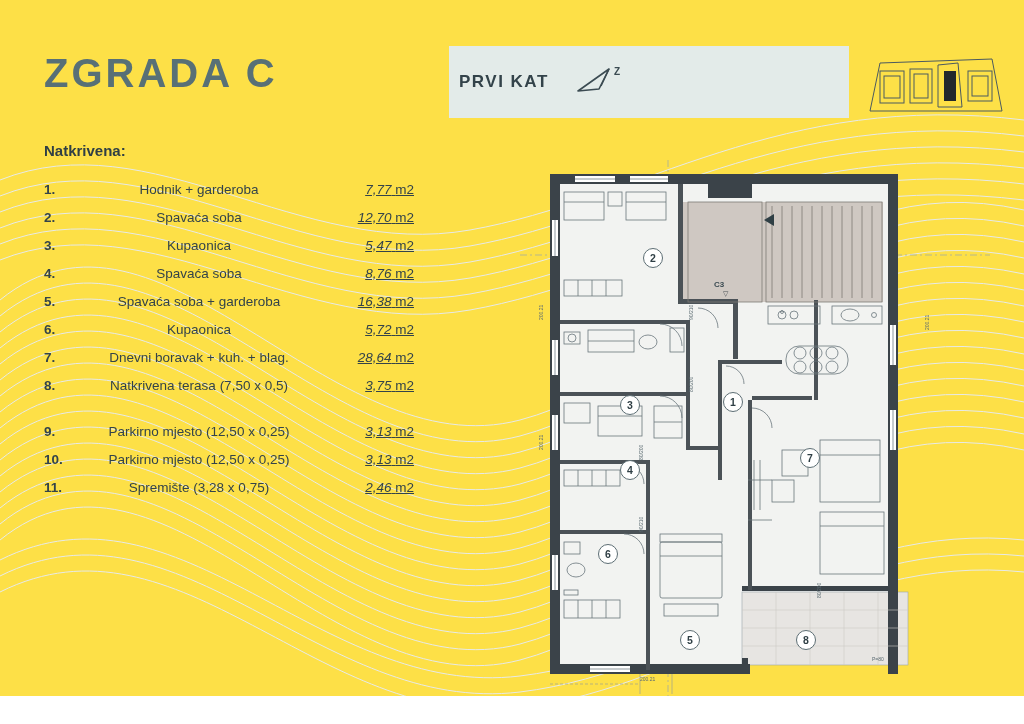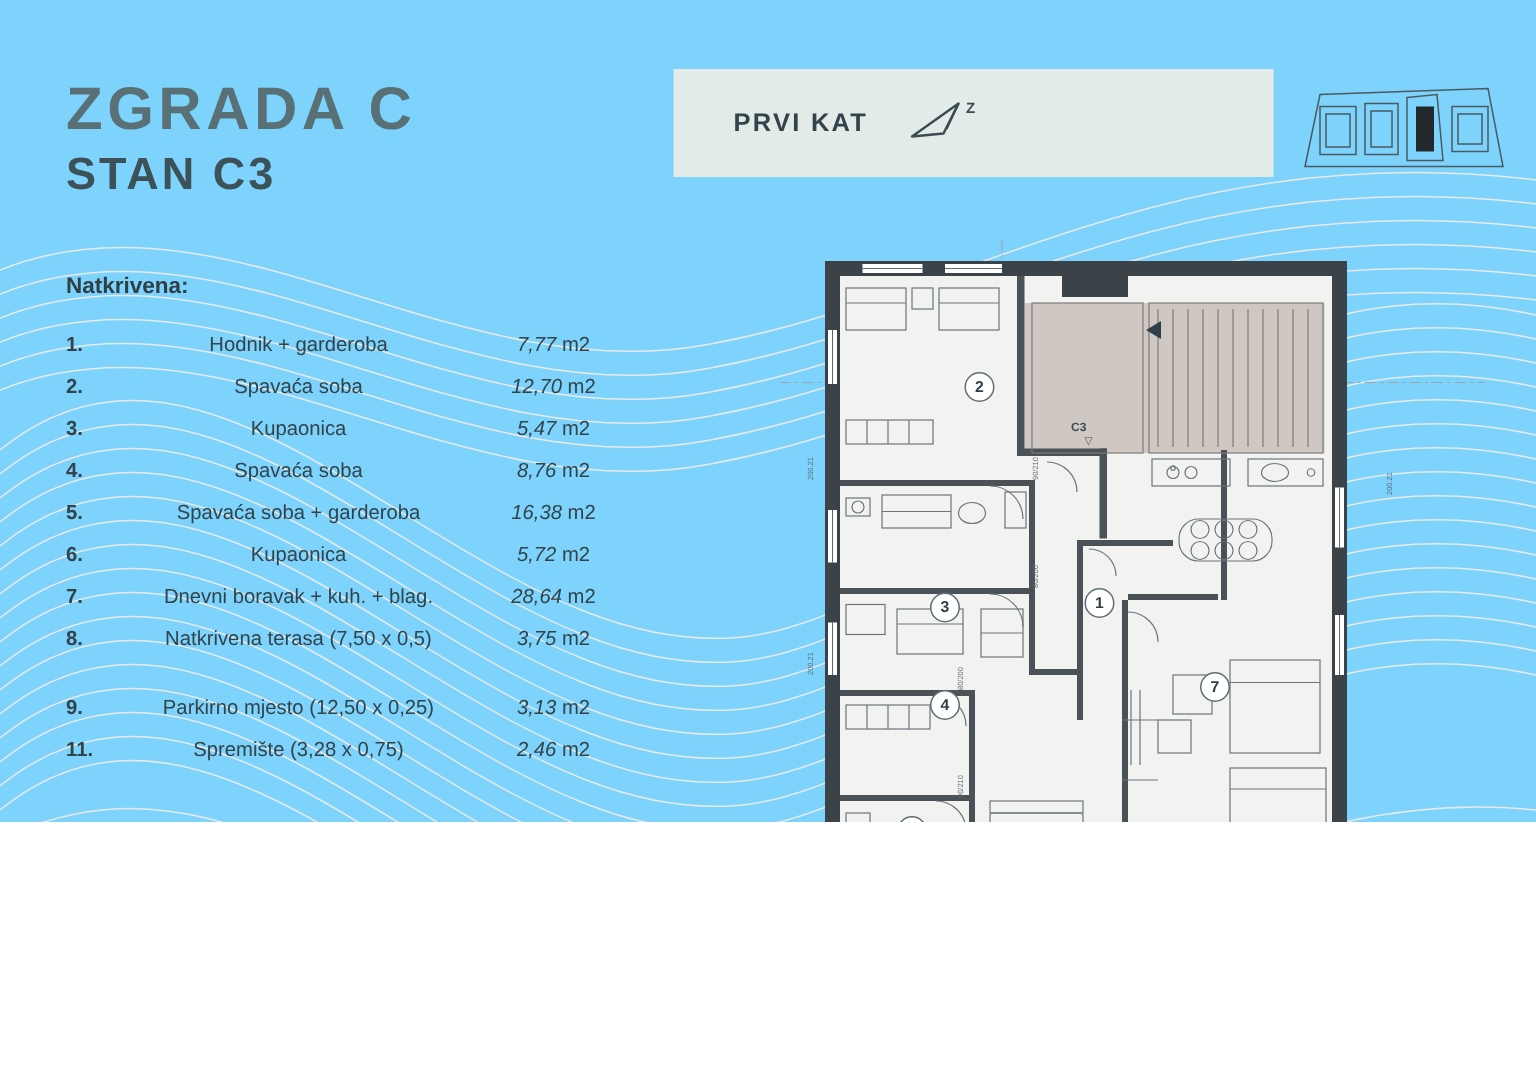--- a/index.html
+++ b/index.html
@@ -11,22 +11,22 @@
     width: 1024px;
     height: 724px;
     font-family: "Liberation Sans", sans-serif;
     color: #2f3f45;
     overflow: hidden;
     position: relative;
   }
   .page {
     position: relative;
     width: 1024px;
-    height: 548px;
-    background: #7dd3fc;
+    height: 696px;
+    background: #fde047;
     overflow: hidden;
   }
   
   .swoosh {
     position: absolute;
     left: 0; top: 0;
     width: 1024px; height: 724px;
     pointer-events: none;
   }
   
@@ -71,23 +71,24 @@
   td.num {
     width: 30px;
     font-weight: bold;
     font-size: 13px;
   }
   td.name {
     width: 250px;
     text-align: center;
   }
   td.area {
-    text-align: center;
+    text-align: right;
     font-style: italic;
     white-space: nowrap;
+    text-decoration: underline;
   }
   tr.total td {
     font-weight: bold;
     padding-top: 22px;
     font-style: normal;
   }
   tr.total td.area { font-style: normal; }
   tr.spacer td { height: 18px; padding: 0; }
   .unit { font-style: normal; }
   
@@ -95,21 +96,21 @@
     position: absolute;
     left: 449px;
     top: 46px;
     width: 400px;
     height: 72px;
     background: #e3ebe9;
     display: flex;
     align-items: center;
   }
   .floor-label {
-    margin-left: 40px;
+    margin-left: 10px;
     font-size: 17px;
     font-weight: bold;
     letter-spacing: 1.5px;
     color: #33434a;
   }
   .north-arrow {
     margin-left: 26px;
     position: relative;
     top: 2px;
   }
@@ -194,21 +195,20 @@
       <path d="M0,244 C150,184 300,324 470,294 C640,264 780,154 1024,184"></path>
       <path d="M0,260 C150,200 300,340 470,310 C640,280 780,170 1024,200"></path>
       <path d="M0,560 C180,470 320,700 520,676 C700,654 830,520 1024,540"></path>
       <path d="M0,576 C180,486 320,716 520,692 C700,670 830,536 1024,556"></path>
       <path d="M0,592 C180,502 320,732 520,708 C700,686 830,552 1024,572"></path>
     </g>
   </svg>
 
   <div class="left">
     <h1 class="title-main">ZGRADA  C</h1>
-    <h2 class="title-sub">STAN  C3</h2>
 
     <div class="kv-heading">Natkrivena:</div>
 
     <table class="rooms">
       <tbody>
         <tr>
           <td class="num">1.</td>
           <td class="name">Hodnik + garderoba</td>
           <td class="area"><span>7,77</span> <span class="unit">m2</span></td>
         </tr>
@@ -245,20 +245,25 @@
         <tr>
           <td class="num">8.</td>
           <td class="name">Natkrivena terasa (7,50 x 0,5)</td>
           <td class="area"><span>3,75</span> <span class="unit">m2</span></td>
         </tr>
         <tr class="spacer">
             <td colspan="3"></td>
           </tr>
         <tr>
           <td class="num">9.</td>
+          <td class="name">Parkirno mjesto (12,50 x 0,25)</td>
+          <td class="area"><span>3,13</span> <span class="unit">m2</span></td>
+        </tr>
+        <tr>
+          <td class="num">10.</td>
           <td class="name">Parkirno mjesto (12,50 x 0,25)</td>
           <td class="area"><span>3,13</span> <span class="unit">m2</span></td>
         </tr>
         <tr>
           <td class="num">11.</td>
           <td class="name">Spremište (3,28 x 0,75)</td>
           <td class="area"><span>2,46</span> <span class="unit">m2</span></td>
         </tr>
       </tbody>
     </table>

